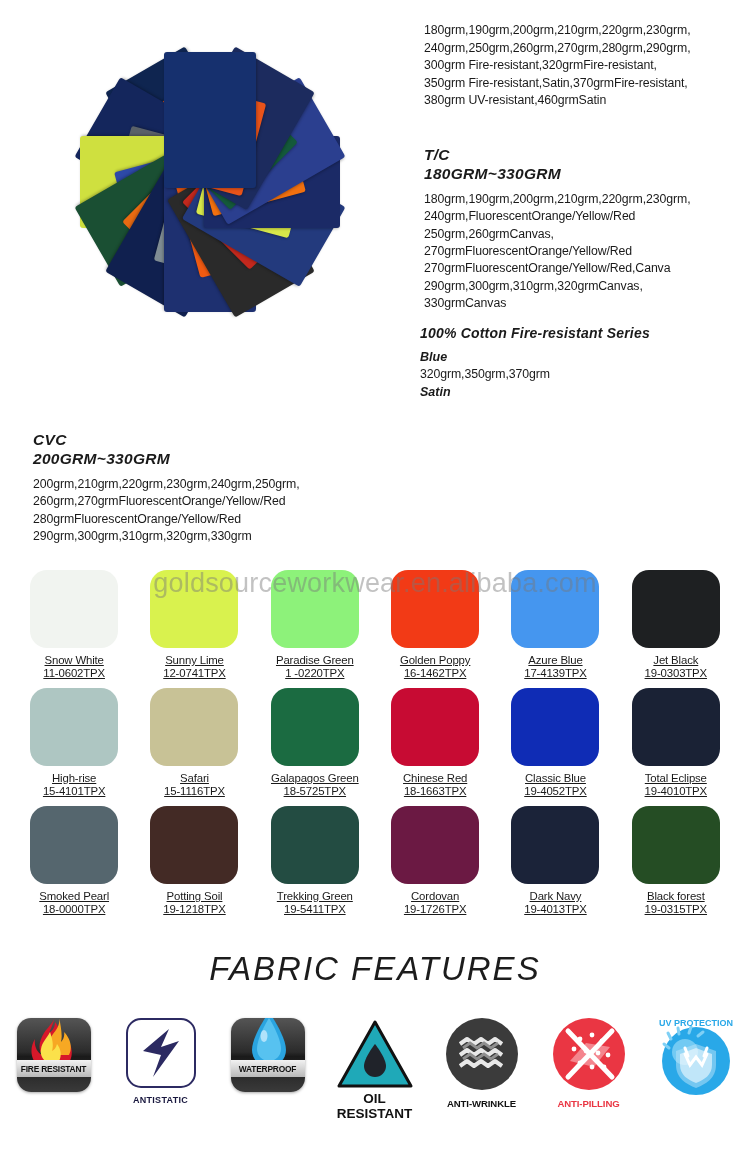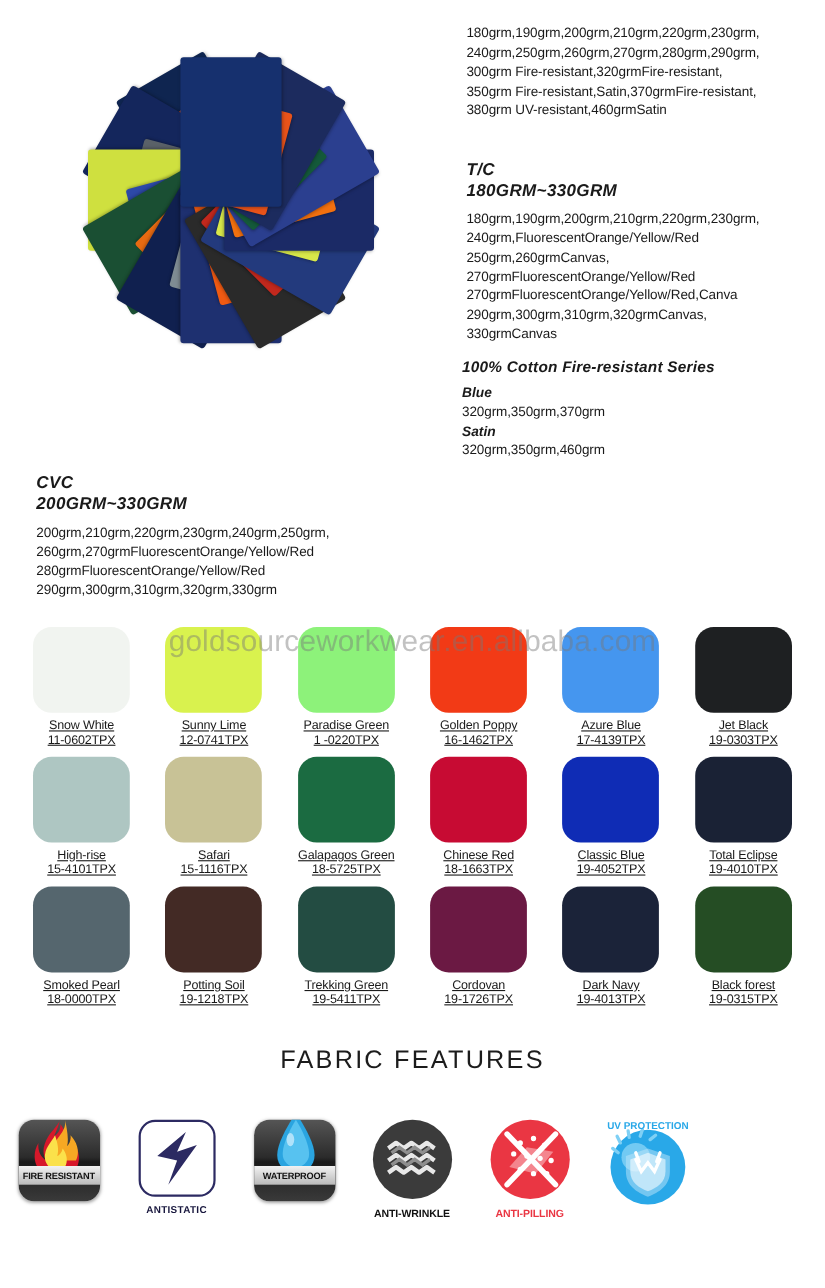--- a/index.html
+++ b/index.html
@@ -88,21 +88,21 @@
     text-align: center;
     font-size: 27px; color: rgba(120,120,120,.45);
     letter-spacing: .2px; white-space: nowrap;
     pointer-events: none; z-index: 5;
   }
 
   
   #features-title {
     position: absolute; left: 0; top: 950px; width: 750px;
     text-align: center;
-    font-size: 23px; font-weight: 500;
+    font-size: 33px; font-style: italic; font-weight: 500;
     letter-spacing: 2px; color: #1c1c1c;
   }
   #features-row {
     position: absolute; left: 0; top: 1018px;
     width: 750px; height: 150px;
     display: flex; align-items: flex-start;
   }
   .feat { width: 107px; display: flex; flex-direction: column; align-items: center; position: relative; }
 
   
@@ -358,21 +358,20 @@
 290grm,300grm,310grm,320grmCanvas,
 330grmCanvas</div>
   </div>
 
   <div class="spec-block" id="blk-cotton">
     <div class="spec-h2">100% Cotton Fire-resistant Series</div>
     <div class="gap-sm"></div>
     <div class="spec-sub">Blue</div>
     <div class="spec-p">320grm,350grm,370grm</div>
     <div class="spec-sub">Satin</div>
-    <div class="spec-p">320grm,350grm,460grm</div>
   </div>
 
 
   <div class="spec-block" id="blk-cvc">
     <div class="spec-h1">CVC</div>
     <div class="spec-h1">200GRM~330GRM</div>
     <div class="gap-sm"></div>
     <div class="spec-p tight" style="white-space:pre-line">200grm,210grm,220grm,230grm,240grm,250grm,
 260grm,270grmFluorescentOrange/Yellow/Red
 280grmFluorescentOrange/Yellow/Red
@@ -508,20 +507,30 @@
     <div class="badge">
       <svg class="drop-wrap" viewBox="0 0 38 60">
         <path d="M19 0C19 0 2 24 2 38a17 17 0 0 0 34 0C36 24 19 0 19 0z" fill="#2aa4e0"></path>
         <path d="M19 6C19 6 7 25 7 37a12 12 0 0 0 24 0C31 25 19 6 19 6z" fill="#57c2f0"></path>
         <ellipse cx="14" cy="24" rx="3.5" ry="6" fill="#bfe8fb" opacity=".85"></ellipse>
       </svg>
       <div class="strip">WATERPROOF</div>
     </div>
   </div>
 
+  <div class="feat">
+    <div class="tri-wrap">
+      <svg width="80" height="72" viewBox="0 0 80 72">
+        <path d="M40 4 L76 68 L4 68 Z" fill="#1fa9b8" stroke="#111" stroke-width="3" stroke-linejoin="round"></path>
+        <path d="M40 26c0 0-11 14-11 22a11 11 0 0 0 22 0c0-8-11-22-11-22z" fill="#20232a"></path>
+      </svg>
+    </div>
+    <div class="oil-cap" style="white-space:pre-line">OIL
+RESISTANT</div>
+  </div>
 
   <div class="feat">
     <div class="circ dark">
       <svg width="50" height="38" viewBox="0 0 50 38">
         <g fill="none" stroke="#e8e8e8" stroke-width="4" stroke-linejoin="round">
           <path d="M3 9 l7-5 7 5 7-5 7 5 7-5 7 5"></path>
           <path d="M3 20 l7-5 7 5 7-5 7 5 7-5 7 5"></path>
           <path d="M3 31 l7-5 7 5 7-5 7 5 7-5 7 5"></path>
         </g>
         <g fill="none" stroke="#8f8f8f" stroke-width="3">

